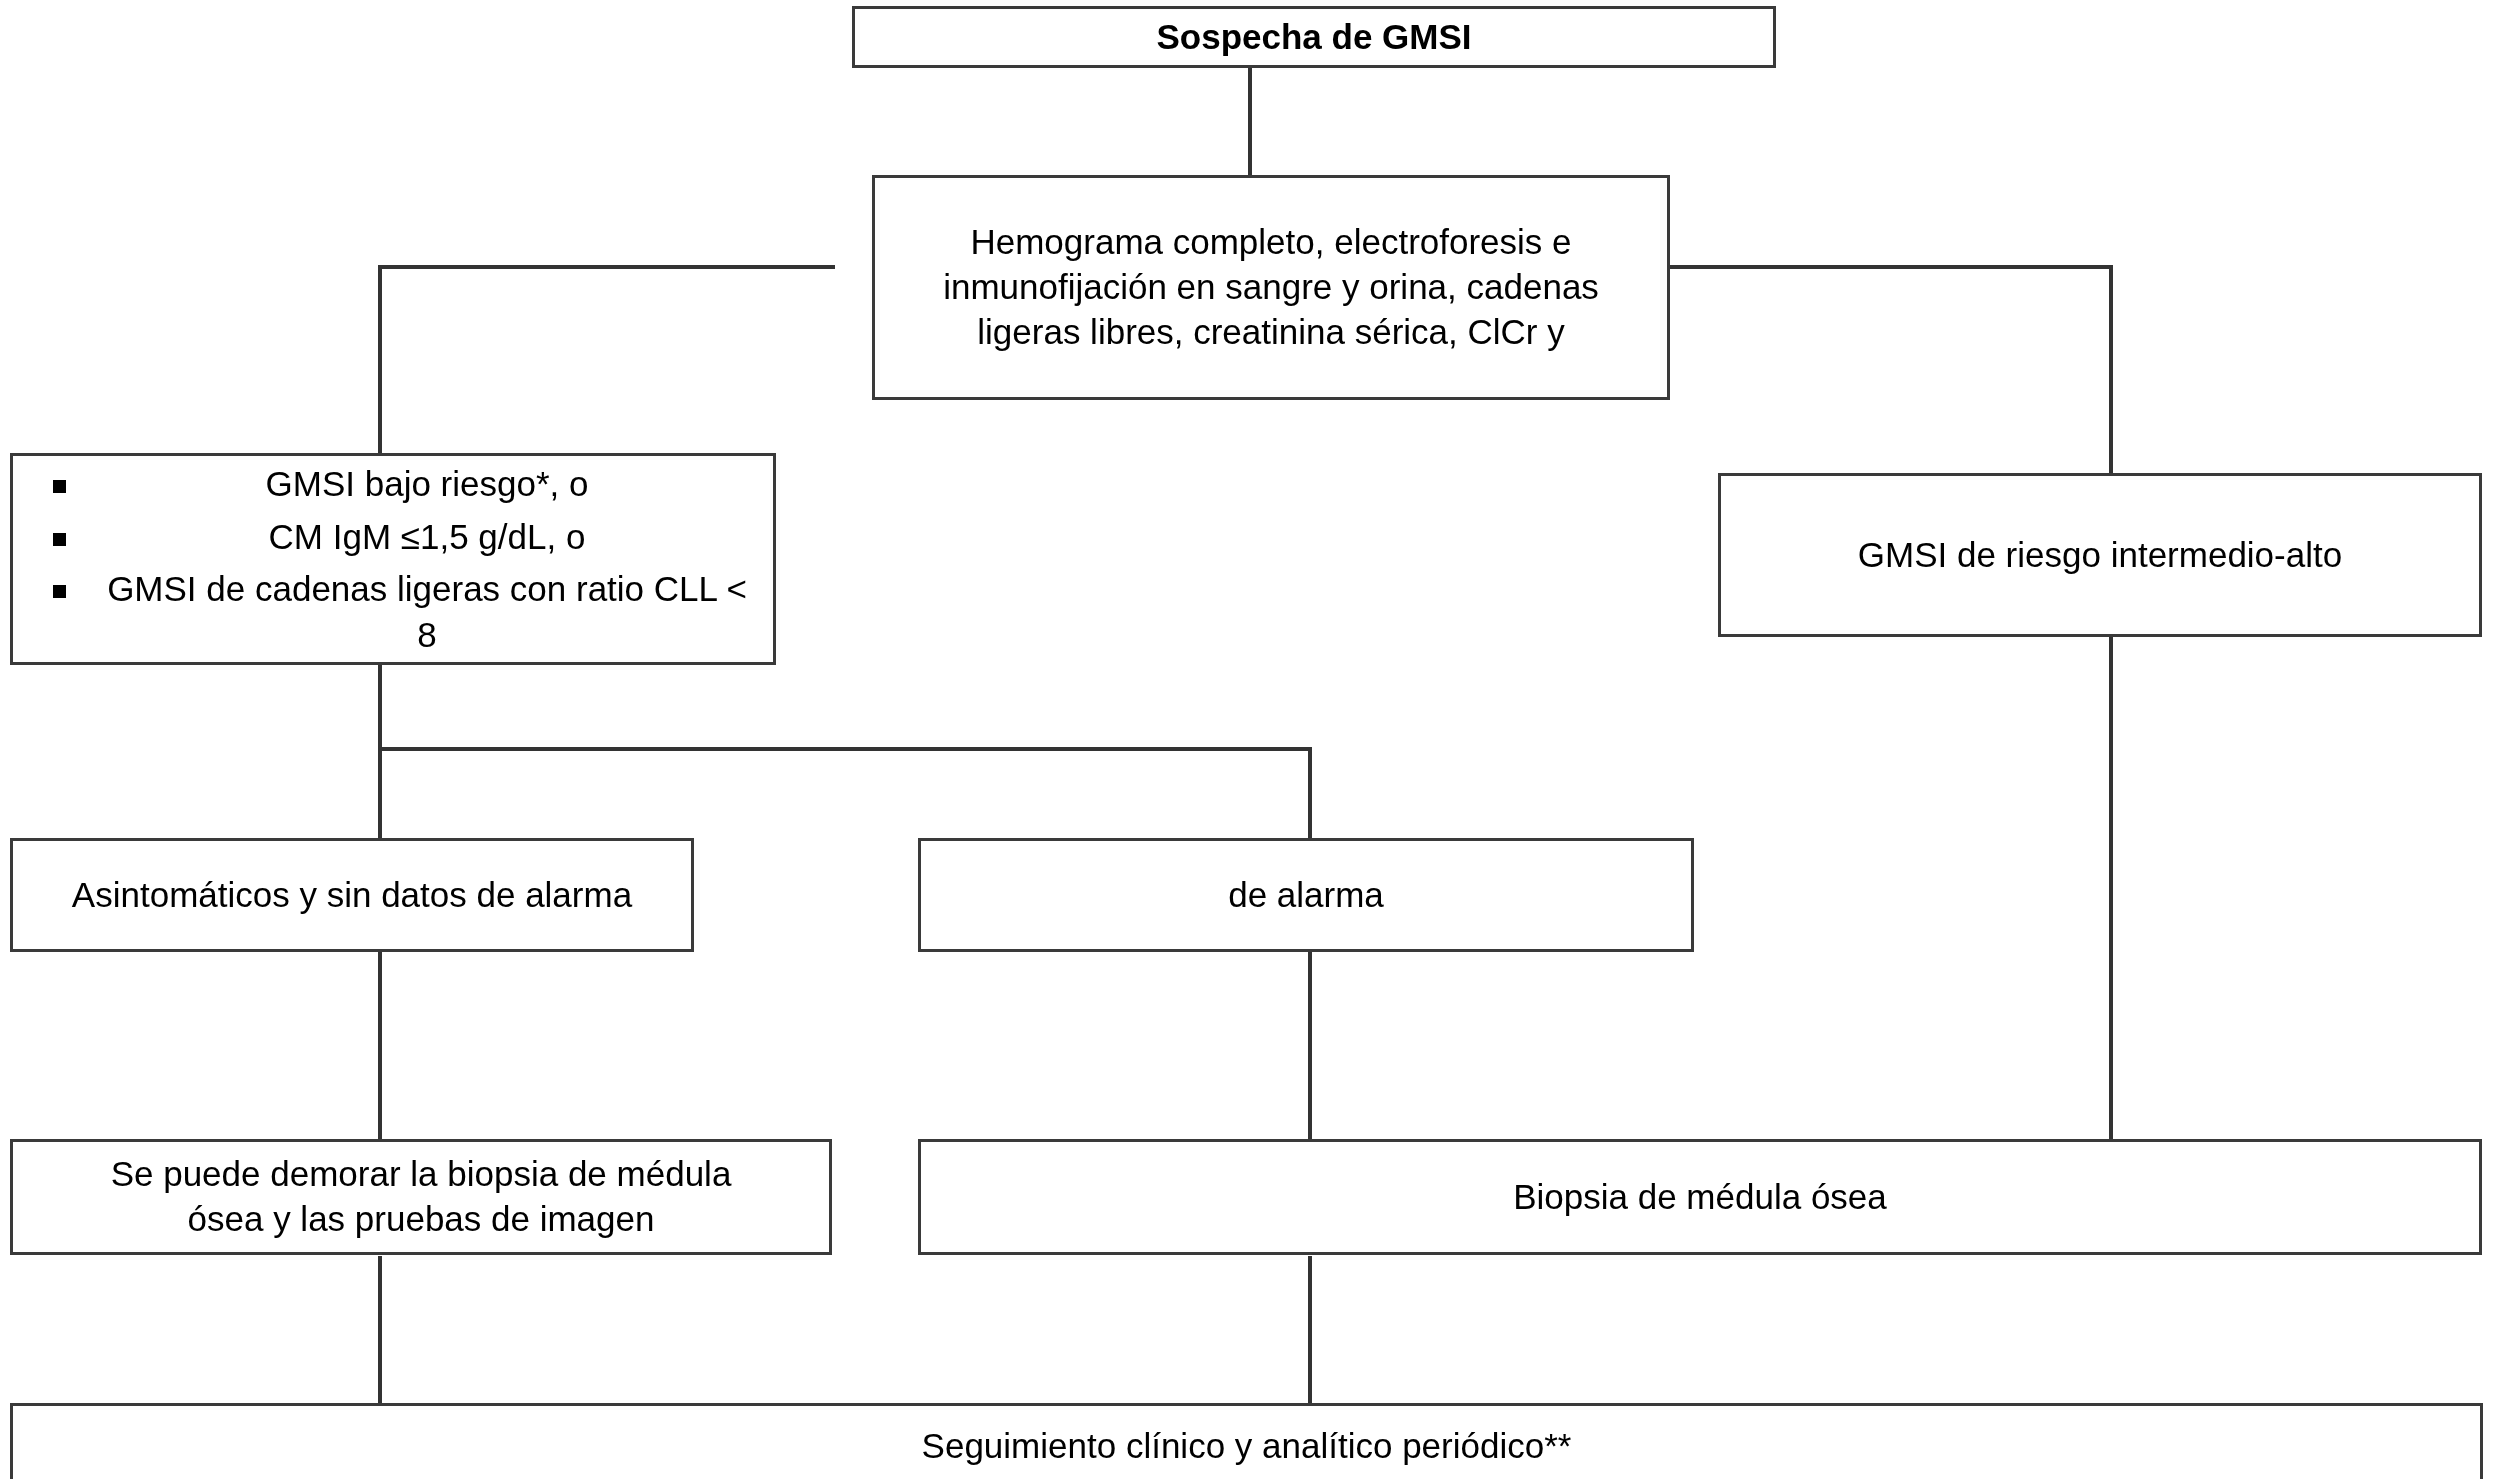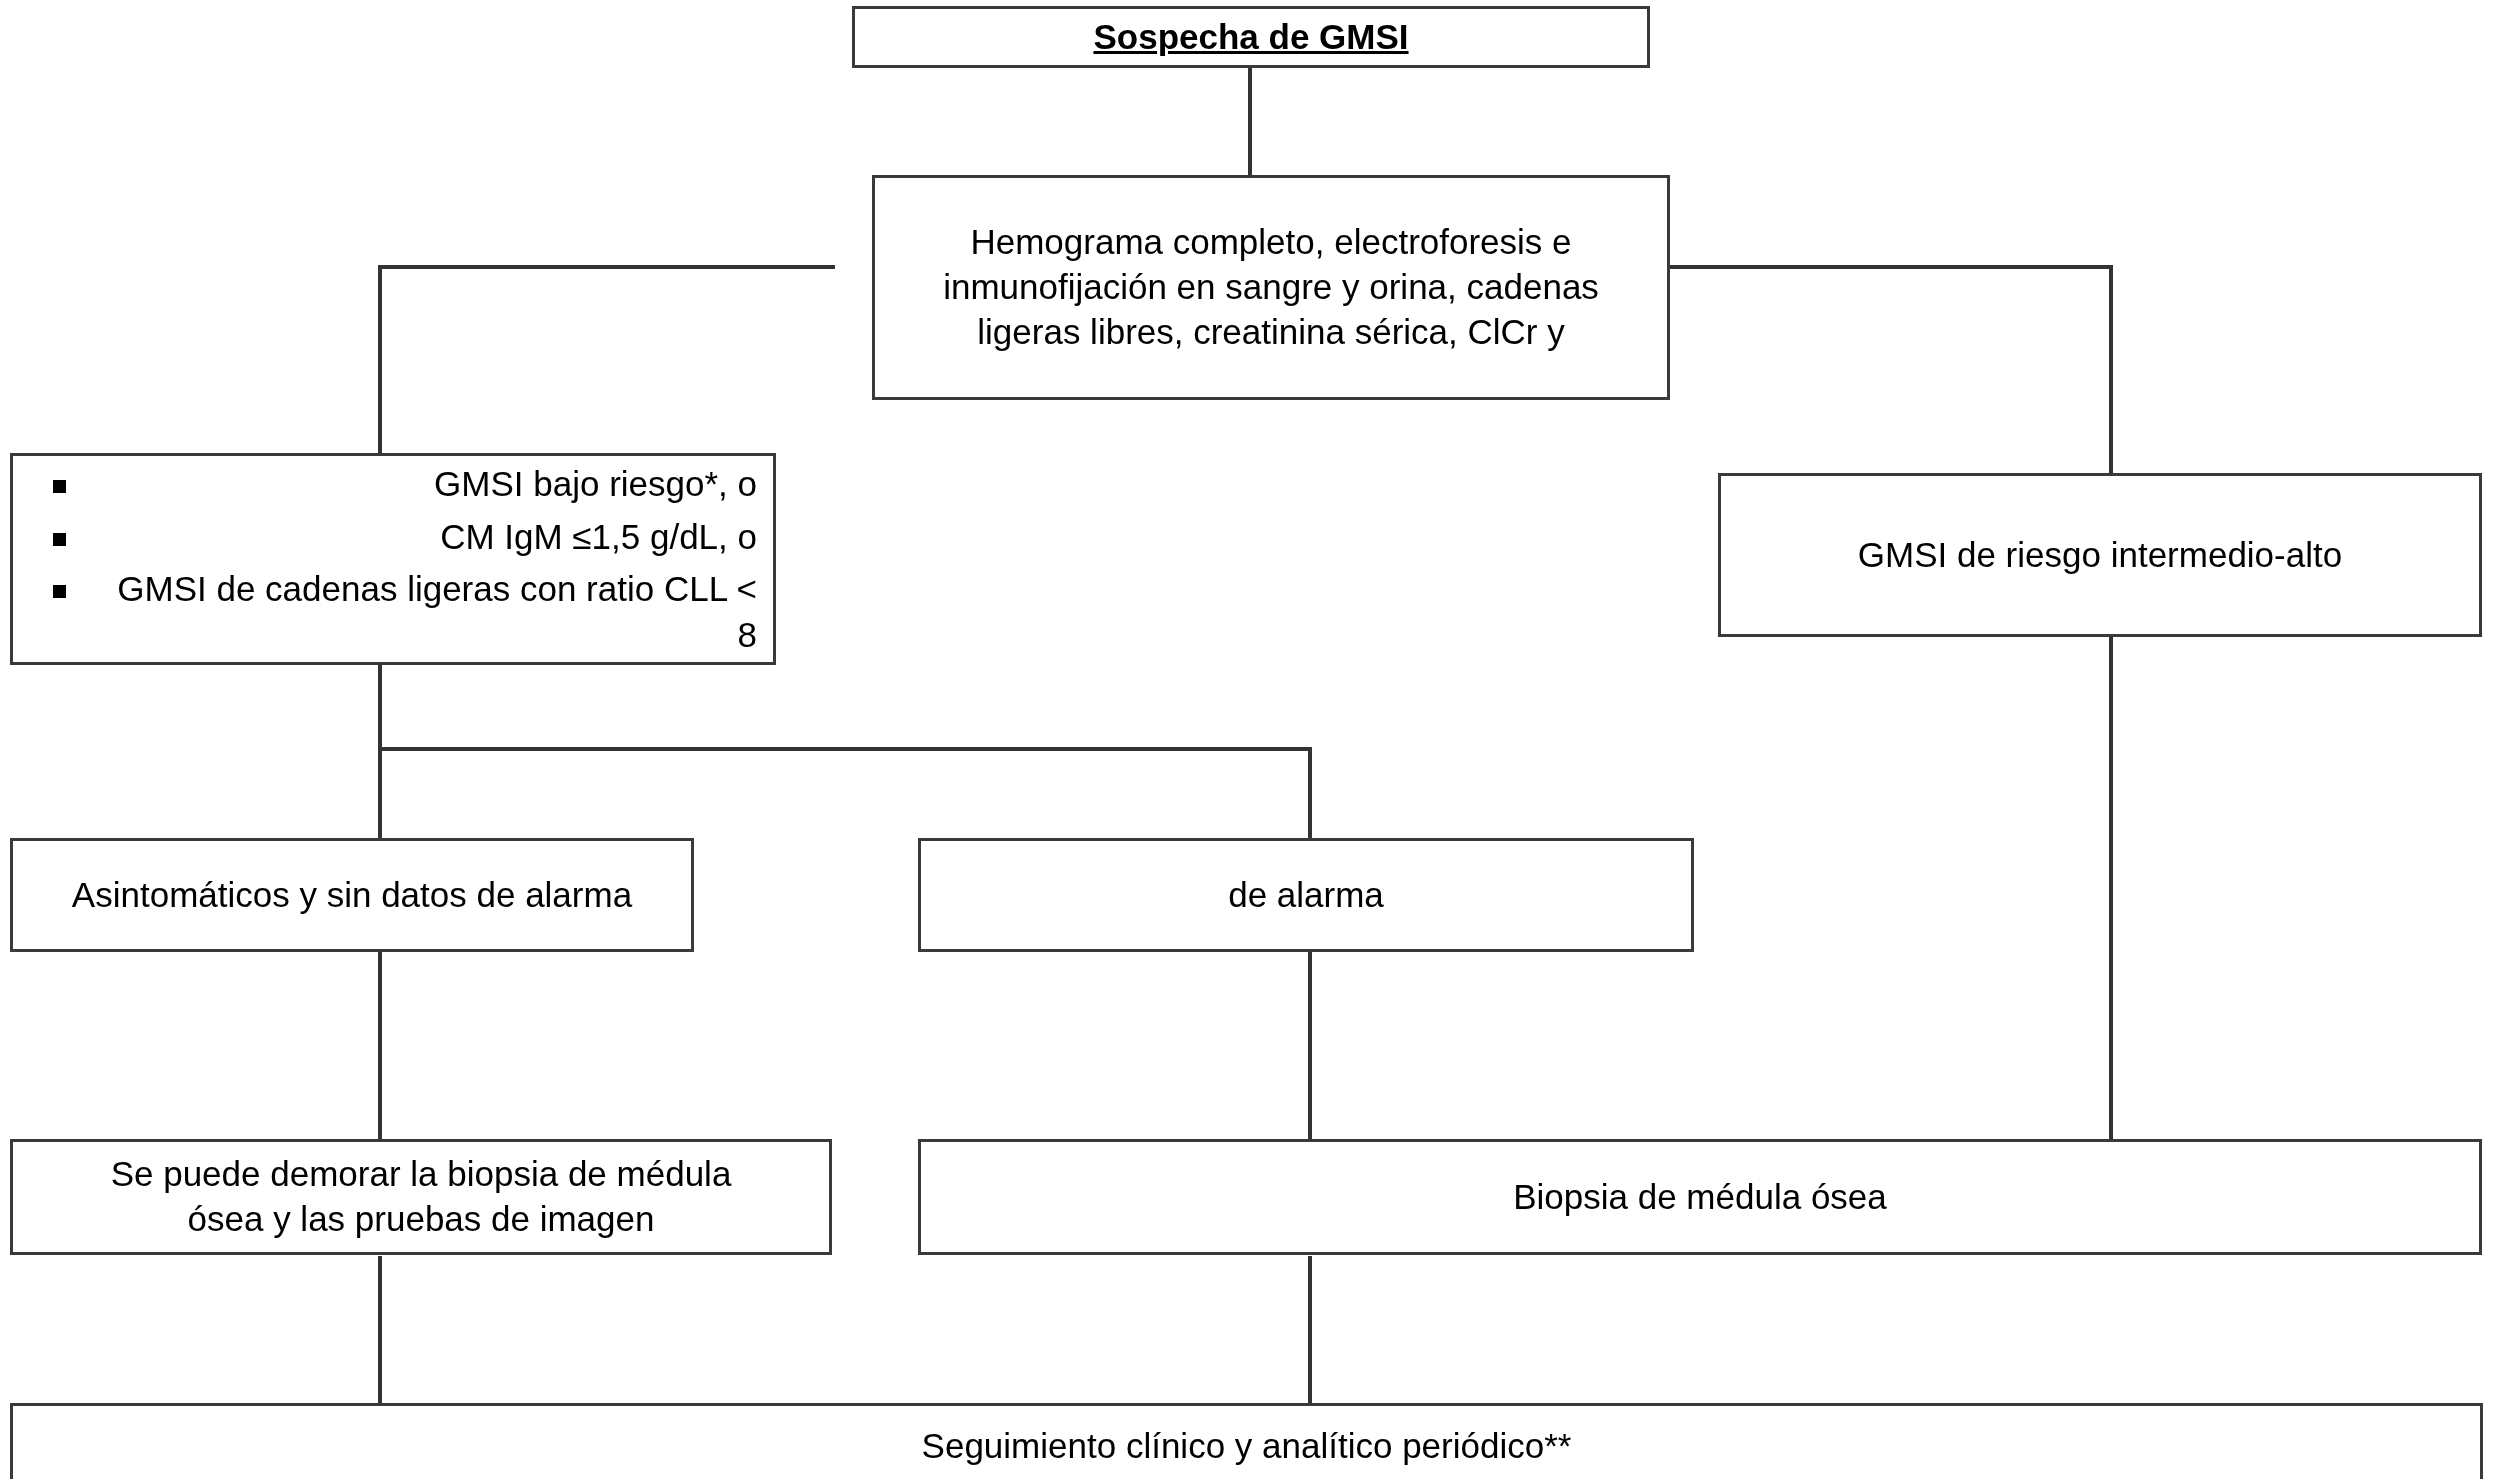--- a/index.html
+++ b/index.html
@@ -34,21 +34,21 @@
     text-align: center;
     color: #000000;
     font-size: 35px;
     line-height: 1.28;
     padding: 4px 14px;
   }
   .node.bold { font-weight: bold; }
   .node.listbox {
     align-items: flex-start;
     justify-content: center;
-    text-align: right;
+    text-align: center;
     padding: 10px 16px 10px 22px;
   }
   .bullets {
     margin: 0;
     padding: 0;
     list-style: none;
     width: 100%;
   }
   .bullets li {
     position: relative;
@@ -93,21 +93,21 @@
       <path d="M 1317 957 L 1317 1145"></path>
 
       <path d="M 2122 640 L 2122 1145"></path>
 
       <path d="M 382 1262 L 382 1410"></path>
 
       <path d="M 1317 1262 L 1317 1410"></path>
     </g>
   </svg>
 
-  <div class="node bold" style="left:852px; top:6px; width:798px; height:62px;text-decoration:underline;">
+  <div class="node bold" style="left:852px; top:6px; width:924px; height:62px;">
     <span>Sospecha de GMSI</span>
   </div>
 
   <div class="node" style="left:852px; top:175px; width:798px; height:225px;margin-left:20px;">
     <span class="lines">
       <span>Hemograma completo, electroforesis e</span>
       <span>inmunofijación en sangre y orina, cadenas</span>
       <span>ligeras libres, creatinina sérica, ClCr y</span>
     </span>
   </div>

